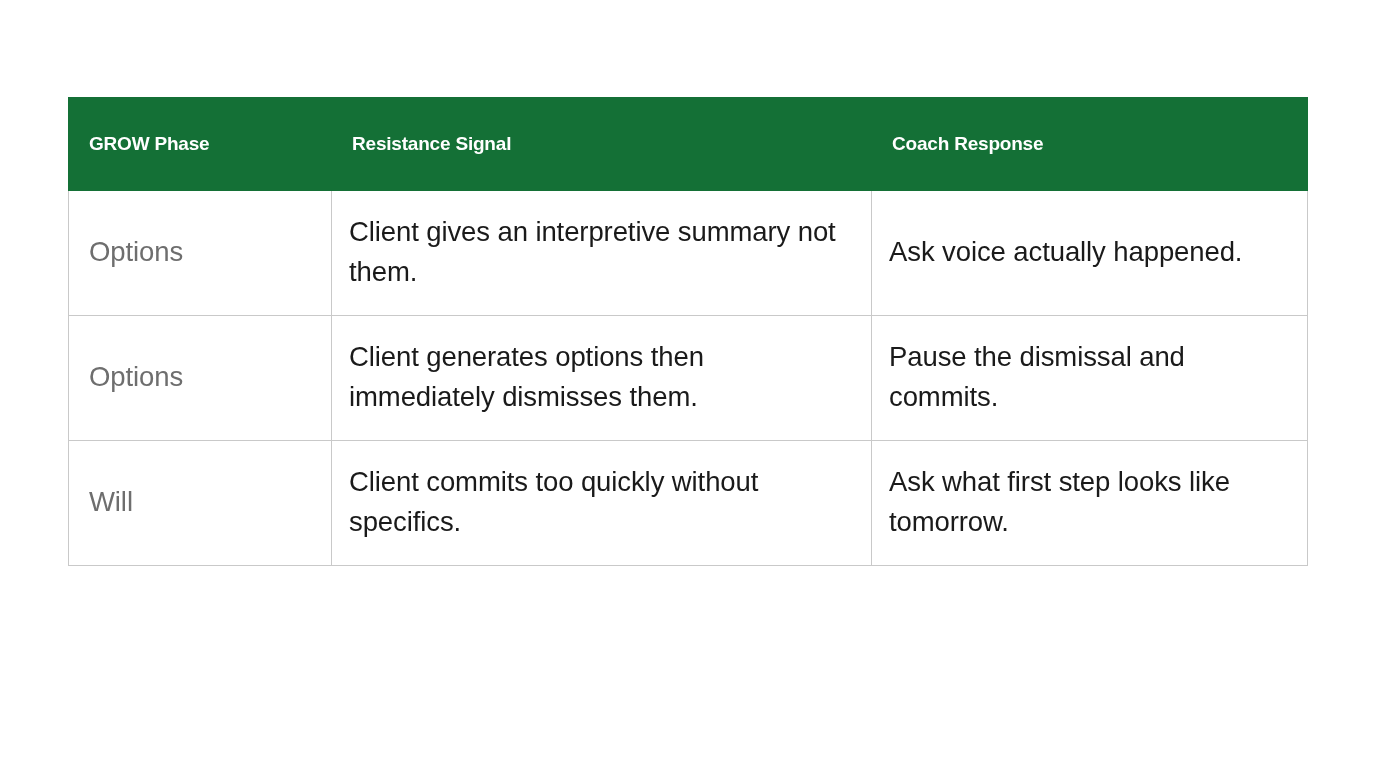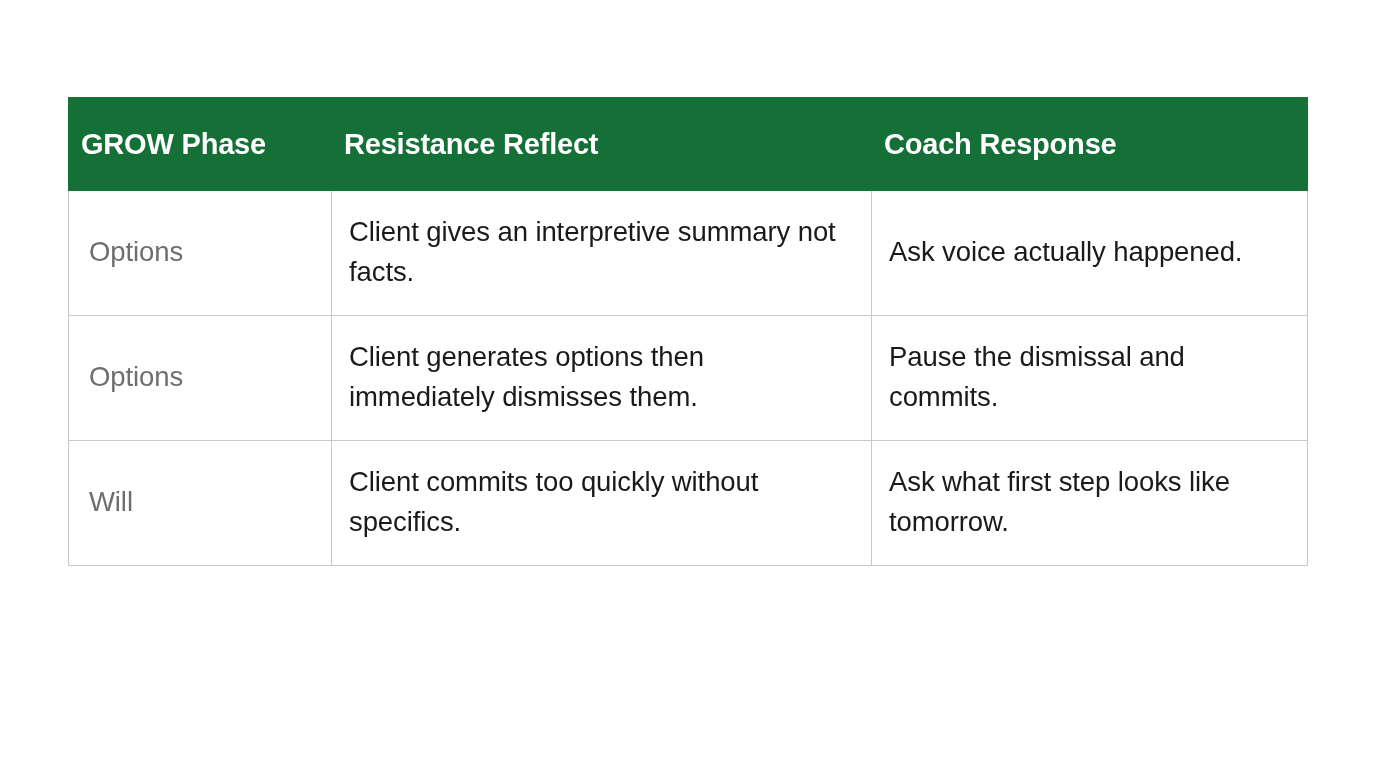--- a/index.html
+++ b/index.html
@@ -32,26 +32,26 @@
   }
 
   .grow-table col.c1 { width: 263px; }
   .grow-table col.c2 { width: 540px; }
   .grow-table col.c3 { width: 436px; }
 
   
   .grow-table thead th {
     background: #147036;
     color: #ffffff;
-    font-size: 29px;
+    font-size: 19px;
     font-weight: bold;
     text-align: left;
     vertical-align: middle;
     height: 93px;
-    padding: 0 12px;
+    padding: 0 20px;
     letter-spacing: -0.2px;
     border: 1.5px solid #147036;
     box-sizing: border-box;
   }
   .grow-table thead th.col-sep {
     border-left: 1.5px solid #dfe9e2;
   }
 
   
   .grow-table tbody td {
@@ -88,33 +88,33 @@
   <table class="grow-table">
     <colgroup>
       <col class="c1">
       <col class="c2">
       <col class="c3">
     </colgroup>
 
     <thead>
       <tr>
         <th>GROW Phase</th>
-        <th class="col-sep">Resistance Reflect</th>
+        <th class="col-sep">Resistance Signal</th>
         <th class="col-sep">Coach Response</th>
       </tr>
     </thead>
 
     <tbody>
 
       <tr>
         <td class="phase-cell">
           <span class="cell-text">Options</span>
         </td>
         <td class="signal-cell">
-          <span class="cell-text">Client gives an interpretive summary not facts.</span>
+          <span class="cell-text">Client gives an interpretive summary not them.</span>
         </td>
         <td class="response-cell">
           <span class="cell-text">Ask voice actually happened.</span>
         </td>
       </tr>
 
       <tr>
         <td class="phase-cell">
           <span class="cell-text">Options</span>
         </td>

